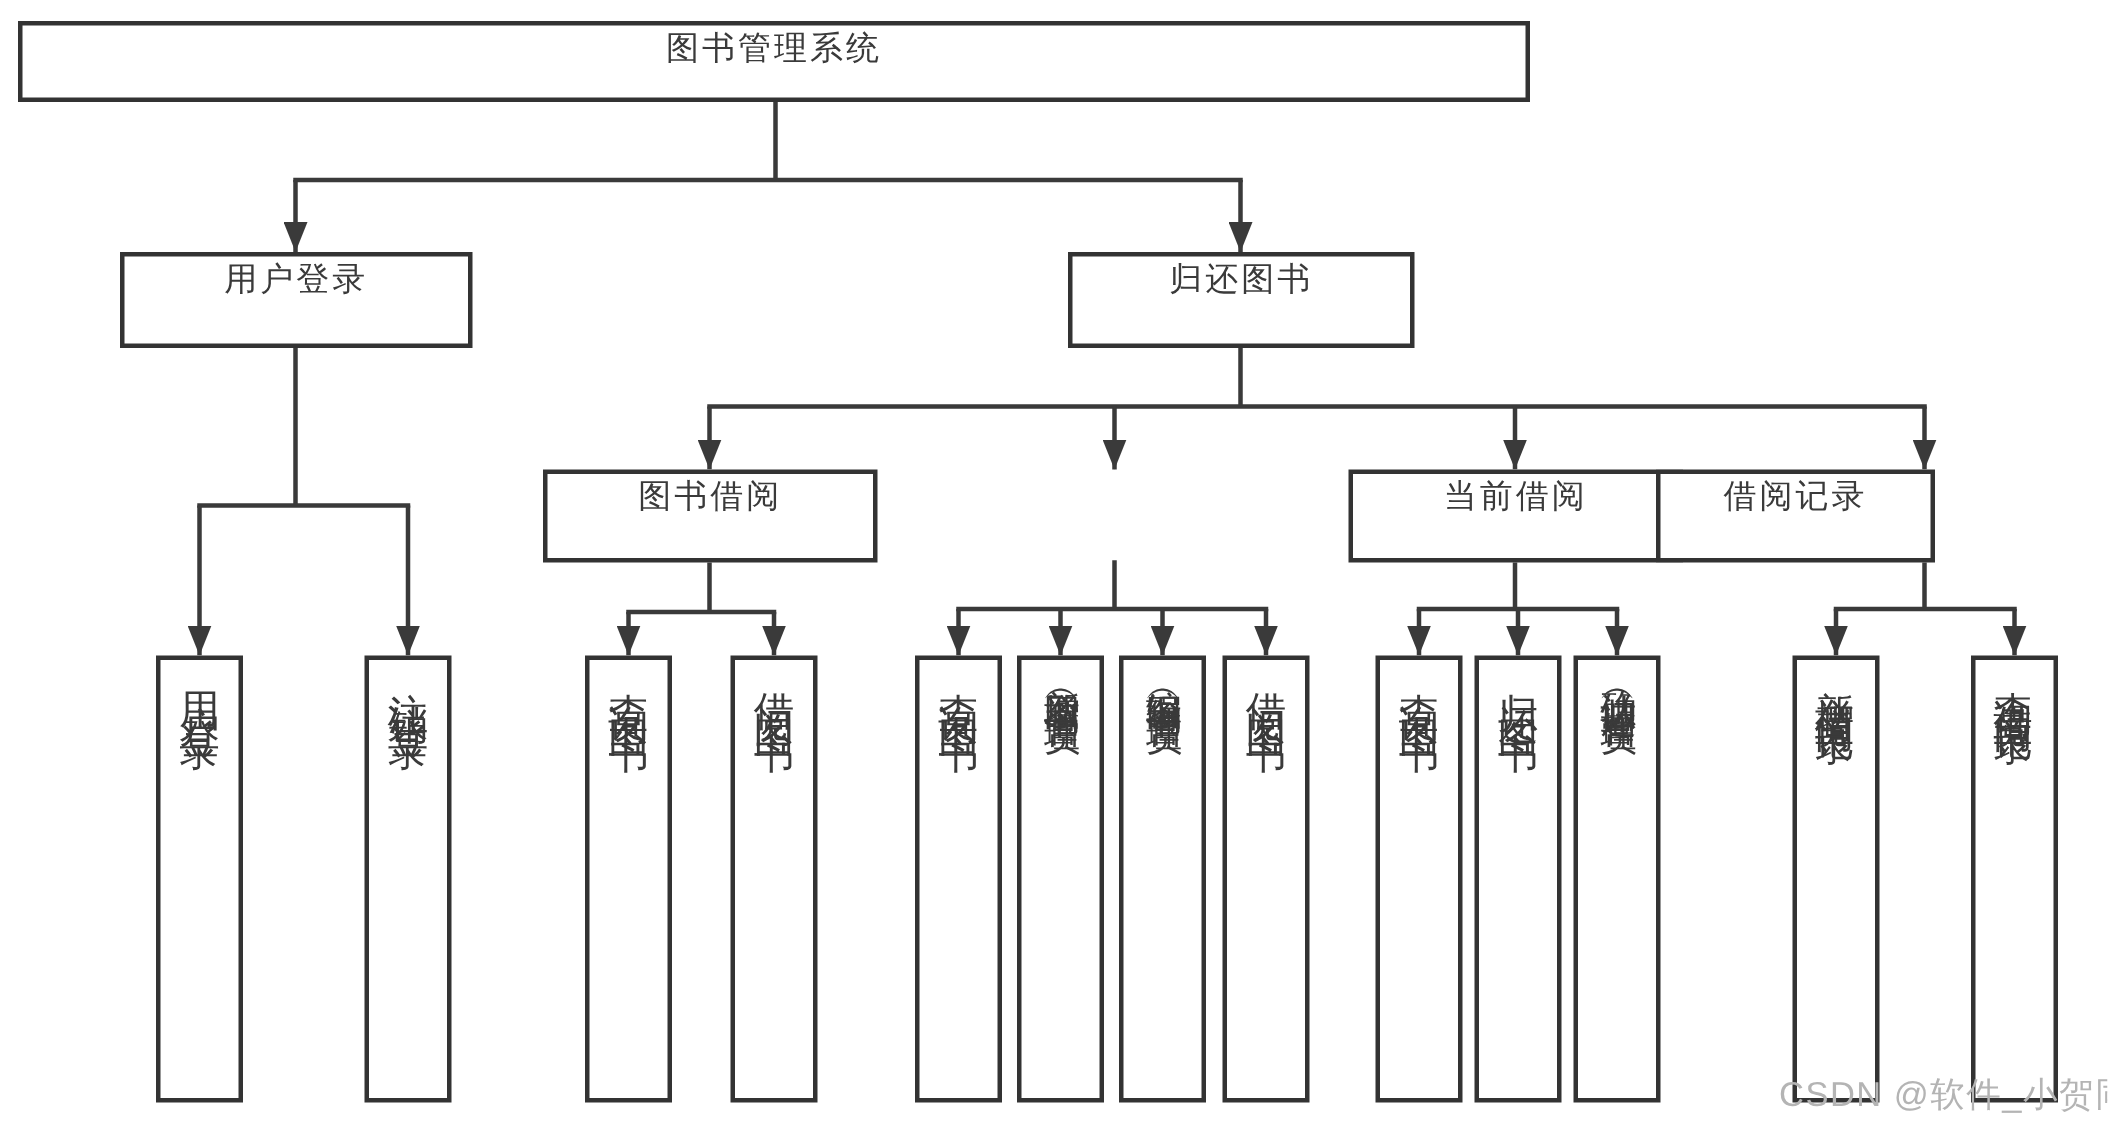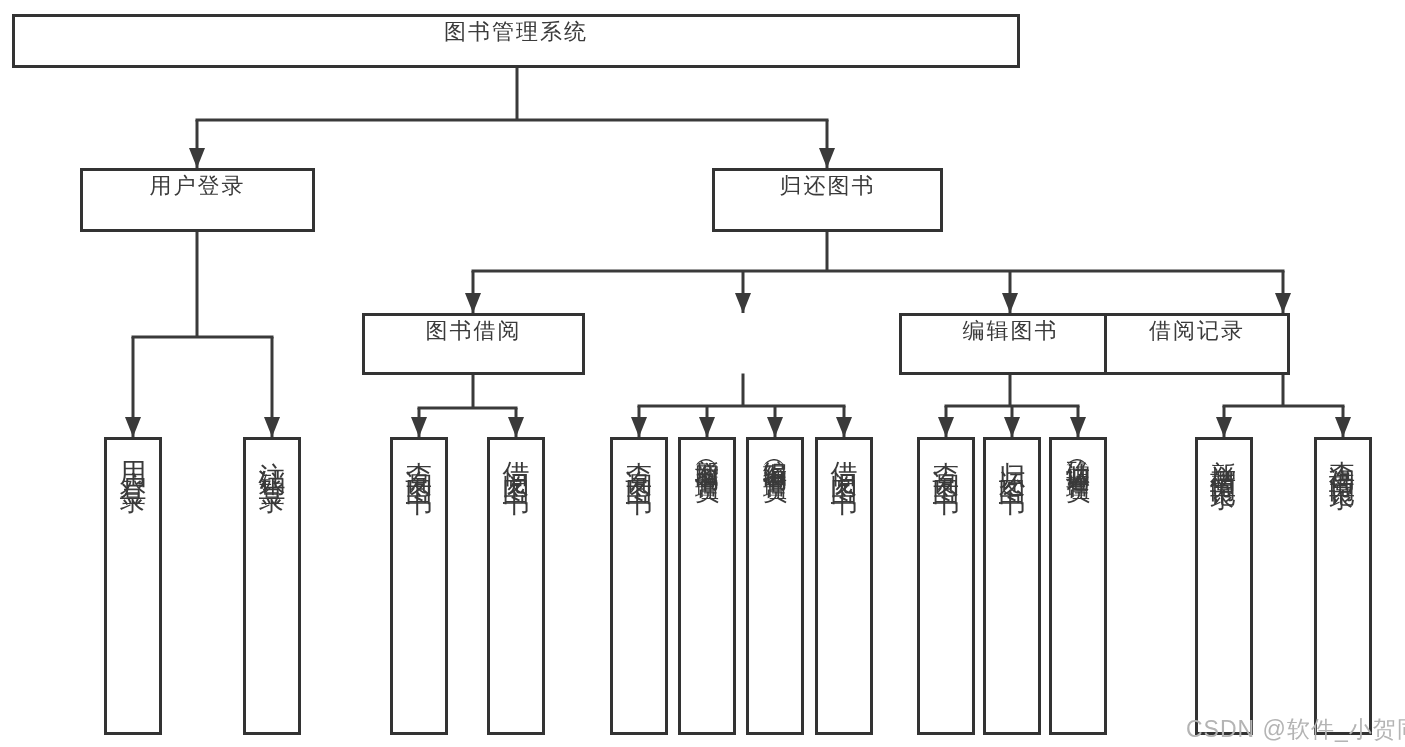--- a/index.html
+++ b/index.html
@@ -77,21 +77,21 @@
     <span class="hlabel">用户登录</span>
   </div>
   <div class="box" style="left:712px;top:168px;width:231px;height:64px">
     <span class="hlabel">归还图书</span>
   </div>
 
   <div class="box" style="left:362px;top:313px;width:223px;height:62px">
     <span class="hlabel">图书借阅</span>
   </div>
   <div class="box" style="left:899px;top:313px;width:223px;height:62px">
-    <span class="hlabel">编辑图书</span>
+    <span class="hlabel">当前借阅</span>
   </div>
   <div class="box" style="left:1104px;top:313px;width:186px;height:62px">
     <span class="hlabel">借阅记录</span>
   </div>
 
   <div class="box l4" style="left:104px;top:437px;width:58px;height:298px">
     <span class="vtext">用户登录</span>
   </div>
   <div class="box l4" style="left:243px;top:437px;width:58px;height:298px">
     <span class="vtext">注销登录</span>

